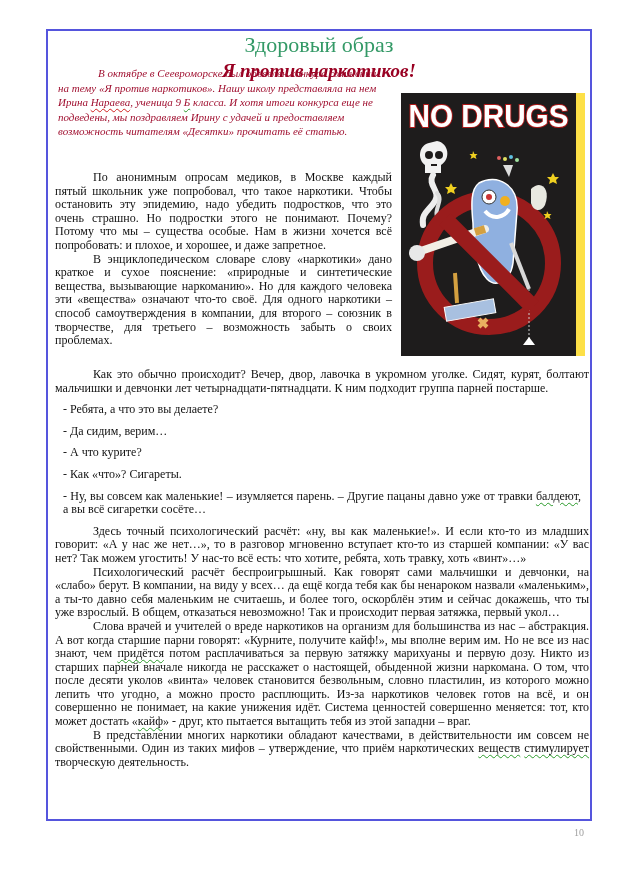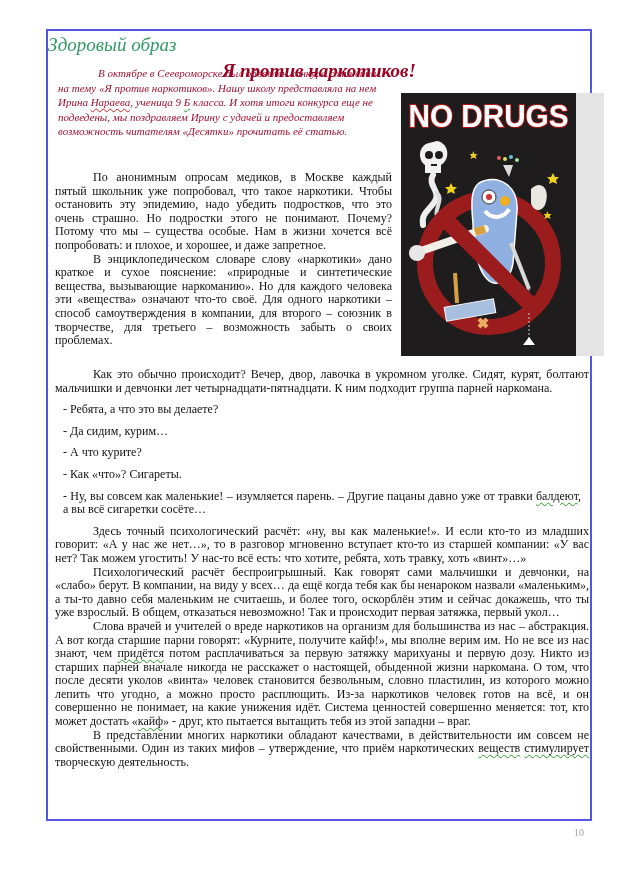--- a/index.html
+++ b/index.html
@@ -6,38 +6,38 @@
   body { width: 618px; height: 877px; position: relative; overflow: hidden; }
   .frame {
     position: absolute; left: 46px; top: 29px; width: 546px; height: 792px;
     border: 2px solid #5555dd; box-sizing: border-box;
   }
   .page-number {
     position: absolute; left: 574px; top: 827px;
     font-family: "Liberation Serif", serif; font-size: 10px; color: #a0a0a0;
   }
   .title {
-    position: absolute; left: 48px; width: 542px; top: 30px; 
-    font-family: "Liberation Serif", serif; font-style: italic; font-size: 19px;
+    position: absolute; left: 48px; width: 542px; top: 30px; text-align: center;
+    font-family: "Liberation Serif", serif; font-size: 22px;
     color: #339966; line-height: 30px;
   }
   .subtitle {
     position: absolute; left: 48px; width: 542px; top: 60px; text-align: center;
     font-family: Liberation Serif, serif; font-style: italic; font-weight: bold;
     font-size: 19px; color: #990022; line-height: 22px;
   }
   .intro {
     position: absolute; left: 58px; top: 66px; width: 326px;
     font-family: "Liberation Serif", serif; font-style: italic; font-size: 11px;
     color: #a01030; line-height: 14.5px; text-align: left;
   }
   .intro .indent { display: inline-block; width: 40px; }
   .poster {
-    position: absolute; left: 401px; top: 93px; width: 203px; height: 263px;
-    background: #e5e5e5; overflow: hidden;
+    position: absolute; left: 401px; top: 93px; width: 184px; height: 263px;
+    background: #fde047; overflow: hidden;
   }
   .body-text {
     font-family: "Liberation Serif", serif; font-size: 12px; color: #111;
     line-height: 13.6px; text-align: justify;
   }
   .col-narrow { position: absolute; left: 55px; top: 171px; width: 337px; }
   .col-wide { position: absolute; left: 55px; top: 368px; width: 534px; }
   .para { text-indent: 38px; margin: 0; }
   .line { margin: 8px; text-indent: 0; }
   .squig { text-decoration: underline wavy #2a9a2a; text-decoration-thickness: 1px; text-underline-offset: 2px; }
@@ -112,23 +112,23 @@
     <path d="M44,126 L132,214" stroke="#9a1c1c" stroke-width="16"></path>
   </svg>
 </div>
 
 <div class="col-narrow body-text">
   <p class="para">По анонимным опросам медиков, в Москве каждый пятый школьник уже попробовал, что такое наркотики. Чтобы остановить эту эпидемию, надо убедить подростков, что это очень страшно. Но подростки этого не понимают. Почему? Потому что мы – существа особые. Нам в жизни хочется всё попробовать: и плохое, и хорошее, и даже запретное.</p>
   <p class="para">В энциклопедическом словаре слову «наркотики» дано краткое и сухое пояснение: «природные и синтетические вещества, вызывающие наркоманию». Но для каждого человека эти «вещества» означают что-то своё. Для одного наркотики – способ самоутверждения в компании, для второго – союзник в творчестве, для третьего – возможность забыть о своих проблемах.</p>
 </div>
 
 <div class="col-wide body-text">
-  <p class="para">Как это обычно происходит? Вечер, двор, лавочка в укромном уголке. Сидят, курят, болтают мальчишки и девчонки лет четырнадцати-пятнадцати. К ним подходит группа парней наркомана.</p>
+  <p class="para">Как это обычно происходит? Вечер, двор, лавочка в укромном уголке. Сидят, курят, болтают мальчишки и девчонки лет четырнадцати-пятнадцати. К ним подходит группа парней постарше.</p>
   <p class="line">- Ребята, а что это вы делаете?</p>
-  <p class="line">- Да сидим, курим…</p>
+  <p class="line">- Да сидим, верим…</p>
   <p class="line">- А что курите?</p>
   <p class="line">- Как «что»? Сигареты.</p>
   <p class="line"><span>- Ну, вы совсем как маленькие! – изумляется парень. – Другие пацаны давно уже от травки </span><span class="squig">балдеют</span><span>, а вы всё сигаретки сосёте…</span></p>
   <p class="para">Здесь точный психологический расчёт: «ну, вы как маленькие!». И если кто-то из младших говорит: «А у нас же нет…», то в разговор мгновенно вступает кто-то из старшей компании: «У вас нет? Так можем угостить! У нас-то всё есть: что хотите, ребята, хоть травку, хоть «винт»…»</p>
   <p class="para">Психологический расчёт беспроигрышный. Как говорят сами мальчишки и девчонки, на «слабо» берут. В компании, на виду у всех… да ещё когда тебя как бы ненароком назвали «маленьким», а ты-то давно себя маленьким не считаешь, и более того, оскорблён этим и сейчас докажешь, что ты уже взрослый. В общем, отказаться невозможно! Так и происходит первая затяжка, первый укол…</p>
   <p class="para"><span>Слова врачей и учителей о вреде наркотиков на организм для большинства из нас – абстракция. А вот когда старшие парни говорят: «Курните, получите кайф!», мы вполне верим им. Но не все из нас знают, чем </span><span class="squig">придётся</span><span> потом расплачиваться за первую затяжку марихуаны и первую дозу. Никто из старших парней вначале никогда не расскажет о настоящей, обыденной жизни наркомана. О том, что после десяти уколов «винта» человек становится безвольным, словно пластилин, из которого можно лепить что угодно, а можно просто расплющить. Из-за наркотиков человек готов на всё, и он совершенно не понимает, на какие унижения идёт. Система ценностей совершенно меняется: тот, кто может достать «</span><span class="squig">кайф</span><span>» - друг, кто пытается вытащить тебя из этой западни – враг.</span></p>
   <p class="para"><span>В представлении многих наркотики обладают качествами, в действительности им совсем не свойственными. Один из таких мифов – утверждение, что приём наркотических </span><span class="squig">веществ</span><span> </span><span class="squig">стимулирует</span><span> творческую деятельность.</span></p>
 </div>
 
 <div class="page-number">10</div>

